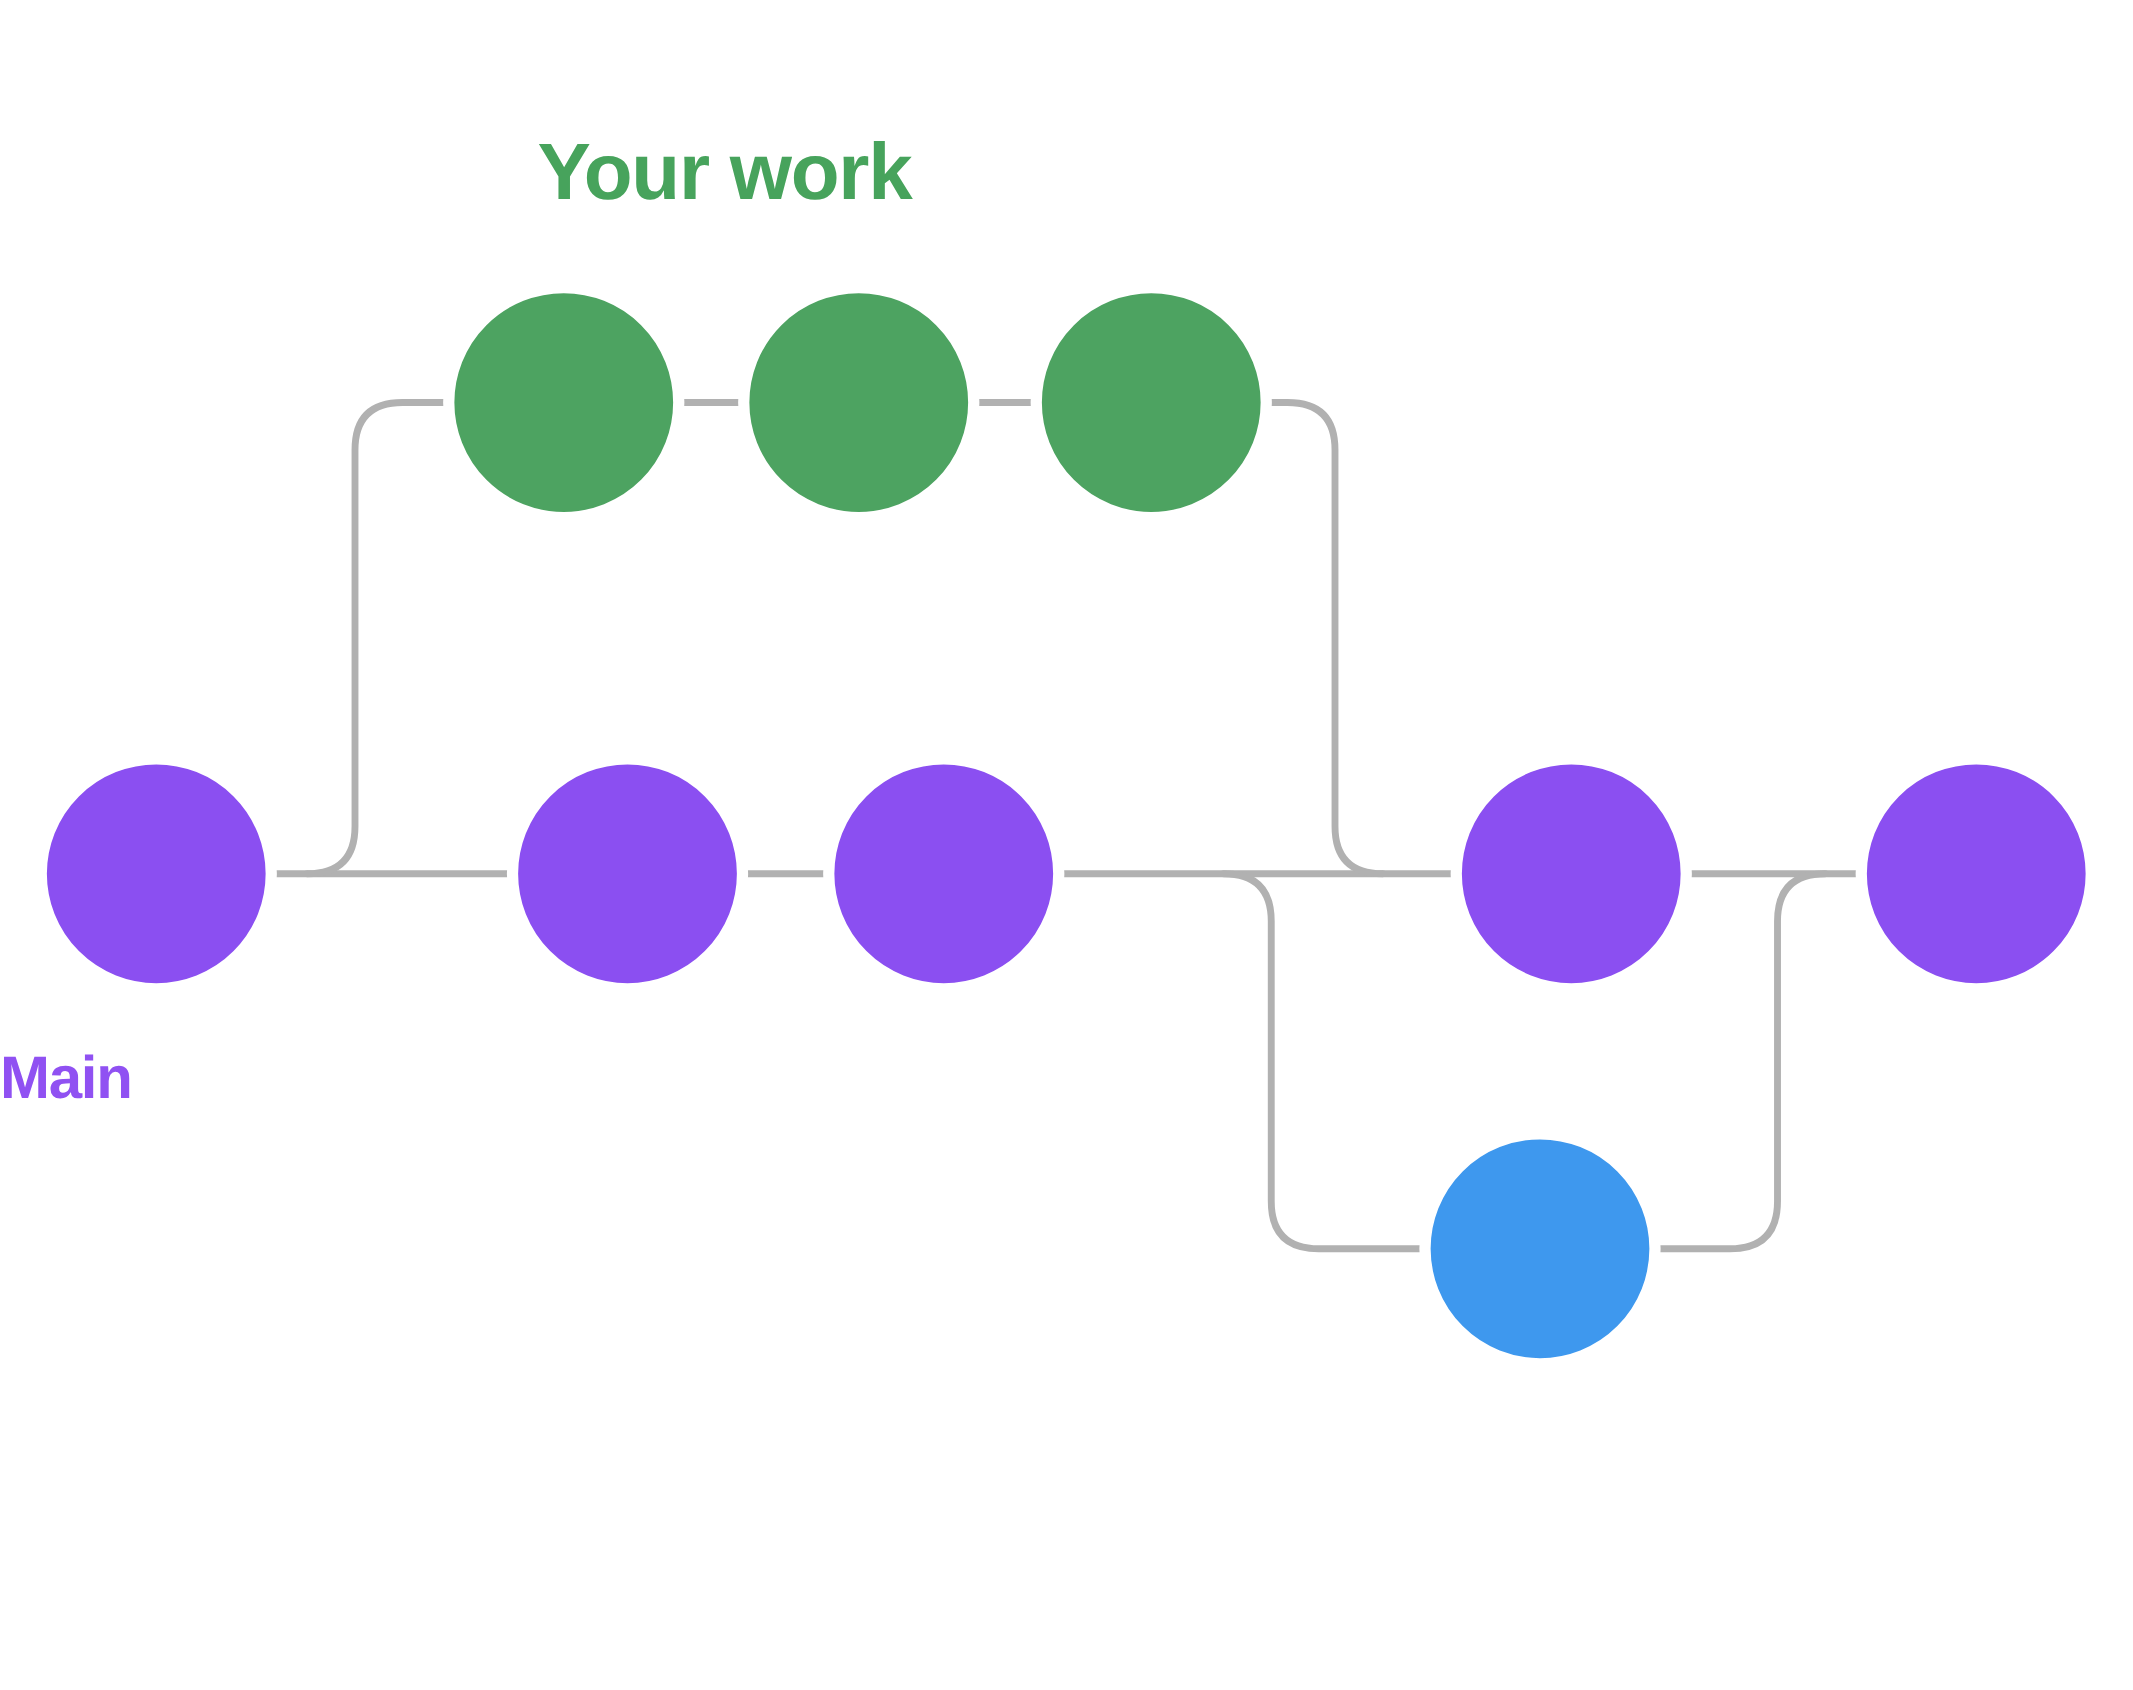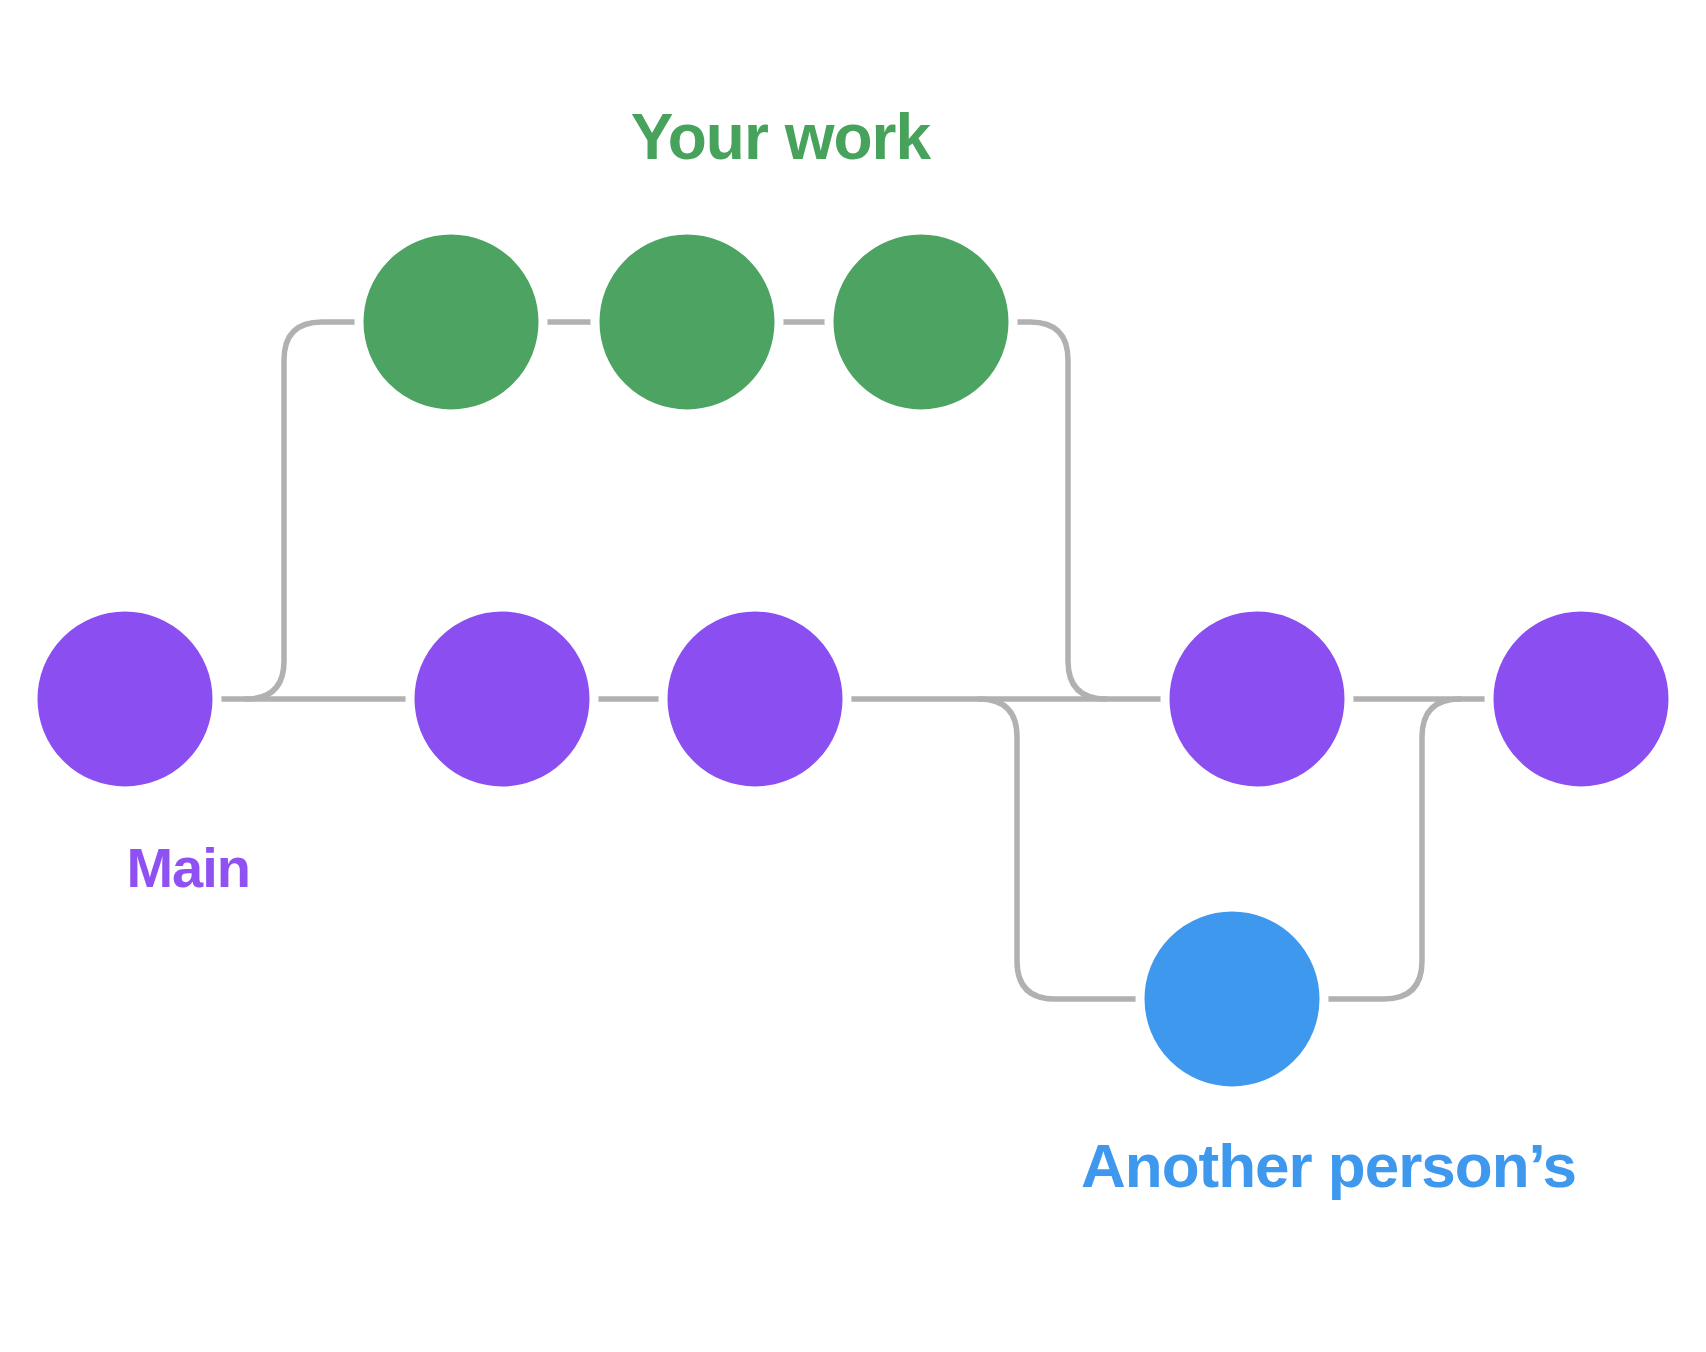--- a/index.html
+++ b/index.html
@@ -16,35 +16,35 @@
     font-family: "Liberation Sans", sans-serif;
   }
   .stage svg {
     position: absolute;
     left: 0;
     top: 0;
   }
   .branch-label {
     position: absolute;
     font-weight: 700;
-    text-align: right;
+    text-align: left;
     letter-spacing: -1px;
     white-space: nowrap;
   }
   .label-your-work {
     left: 430px;
     top: 100px;
     width: 500px;
     font-size: 64px;
   }
   .label-main {
     left: 0px;
     top: 835px;
     width: 250px;
-    font-size: 56px;
+    font-size: 48px;
   }
   .label-another-person {
     left: 876px;
     top: 1116px;
     width: 700px;
     font-size: 62px;
     line-height: 100px;
     white-space: normal;
   }
 </style>
@@ -70,16 +70,15 @@
         <circle cx="1581" cy="699" r="92" fill="#8b4ff1" stroke="#ffffff" stroke-width="9"></circle>
         <circle cx="1232" cy="999" r="92" fill="#3e98ee" stroke="#ffffff" stroke-width="9"></circle>
       </g>
   </svg>
 
   <div class="branch-label label-your-work" style="color: rgb(71, 163, 92);">Your work</div>
 
   <div class="branch-label label-main" style="color: rgb(144, 81, 242);">Main</div>
 
   <div class="branch-label label-another-person" style="color: rgb(62, 152, 238);">
-    <div>Another person’s</div>
   </div>
 
 </div>
 
 </body></html>

